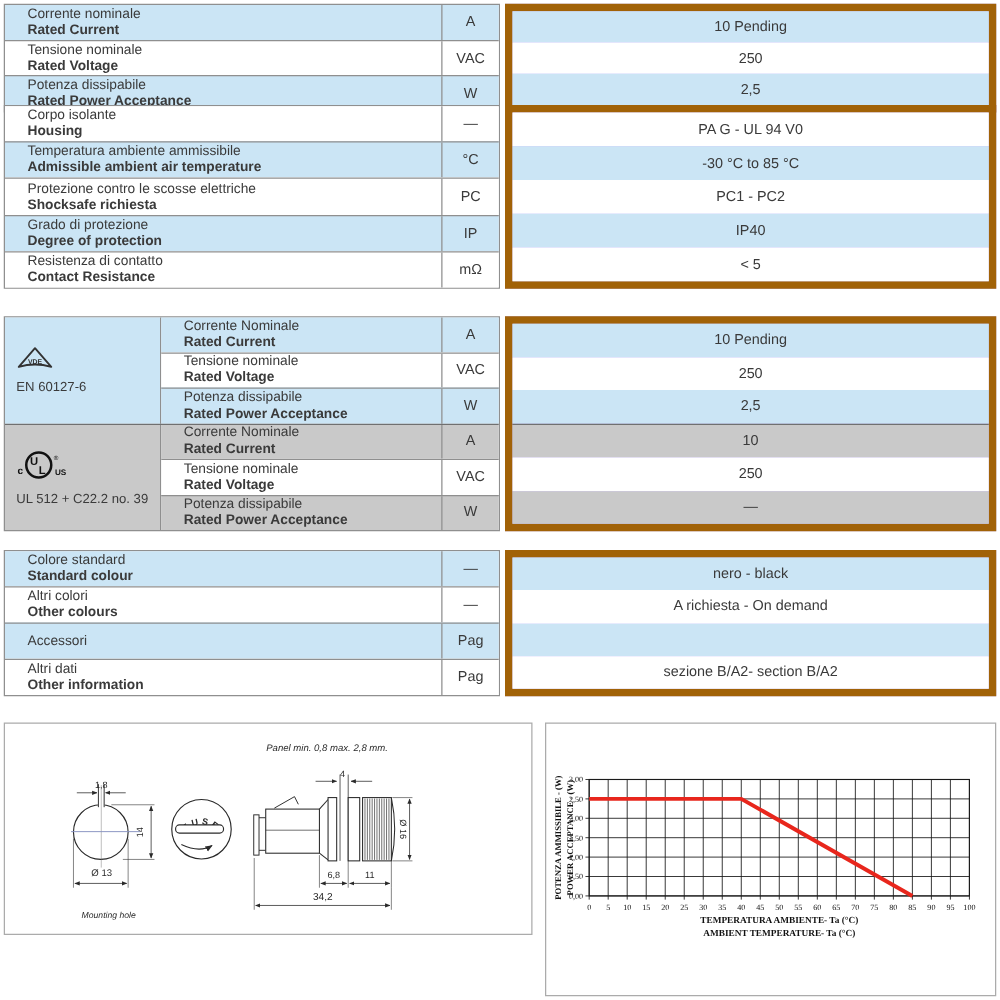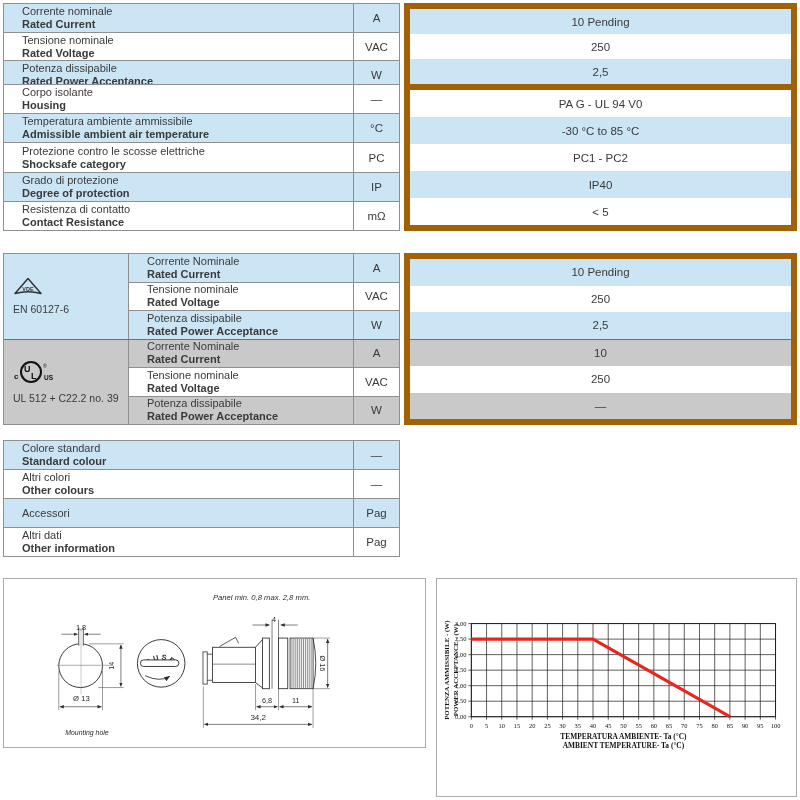--- a/index.html
+++ b/index.html
@@ -87,21 +87,21 @@
         <div class="lrow bg-b">
           <div class="ltext">
             <div class="it">Temperatura ambiente ammissibile</div>
             <div class="en">Admissible ambient air temperature</div>
           </div>
           <div class="unit">°C</div>
         </div>
         <div class="lrow bg-w">
           <div class="ltext">
             <div class="it">Protezione contro le scosse elettriche</div>
-            <div class="en">Shocksafe category</div>
+            <div class="en">Shocksafe richiesta</div>
           </div>
           <div class="unit">PC</div>
         </div>
         <div class="lrow bg-b">
           <div class="ltext">
             <div class="it">Grado di protezione</div>
             <div class="en">Degree of protection</div>
           </div>
           <div class="unit">IP</div>
         </div>
@@ -229,20 +229,26 @@
           </div>
           <div class="unit">Pag</div>
         </div>
         <div class="lrow bg-w">
           <div class="ltext">
             <div class="it">Altri dati</div>
             <div class="en">Other information</div>
           </div>
           <div class="unit">Pag</div>
         </div>
+      </div>
+    <div class="valuebox">
+        <div class="vrow bg-b">nero - black</div>
+        <div class="vrow bg-w">A richiesta - On demand</div>
+        <div class="vrow bg-b"></div>
+        <div class="vrow bg-w">sezione B/A2- section B/A2</div>
       </div>
   </section>
 
   <div class="drawbox">
     <svg viewBox="0 0 423 219">
       <defs>
         <marker id="arr" viewBox="0 0 10 10" refX="9" refY="5" markerWidth="7" markerHeight="7" orient="auto-start-reverse">
           <path d="M0,1 L10,5 L0,9 z" fill="#2a2a2a"></path>
         </marker>
         <path id="fusearc" d="M 122,118 A 22,22 0 0 1 162,118" fill="none"></path>

